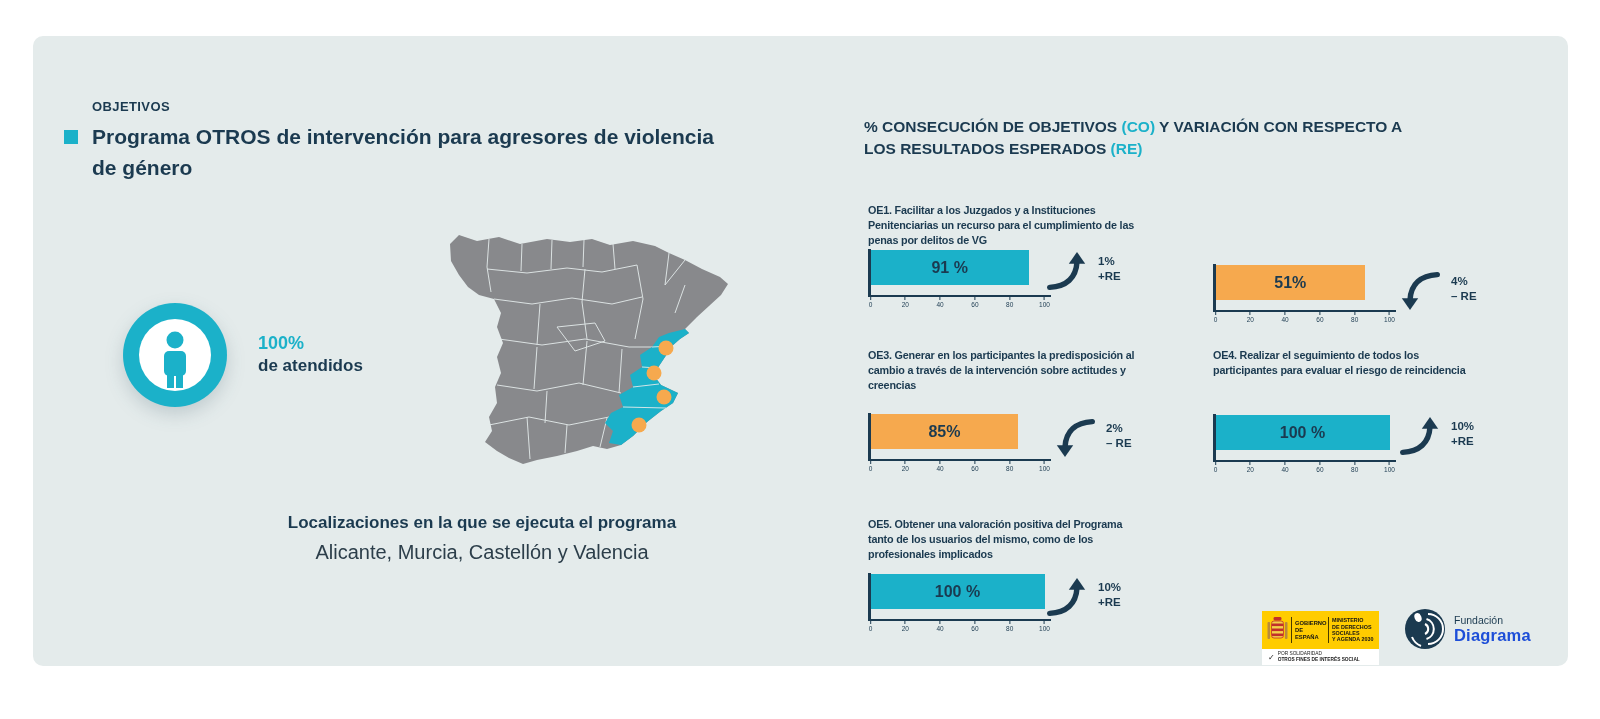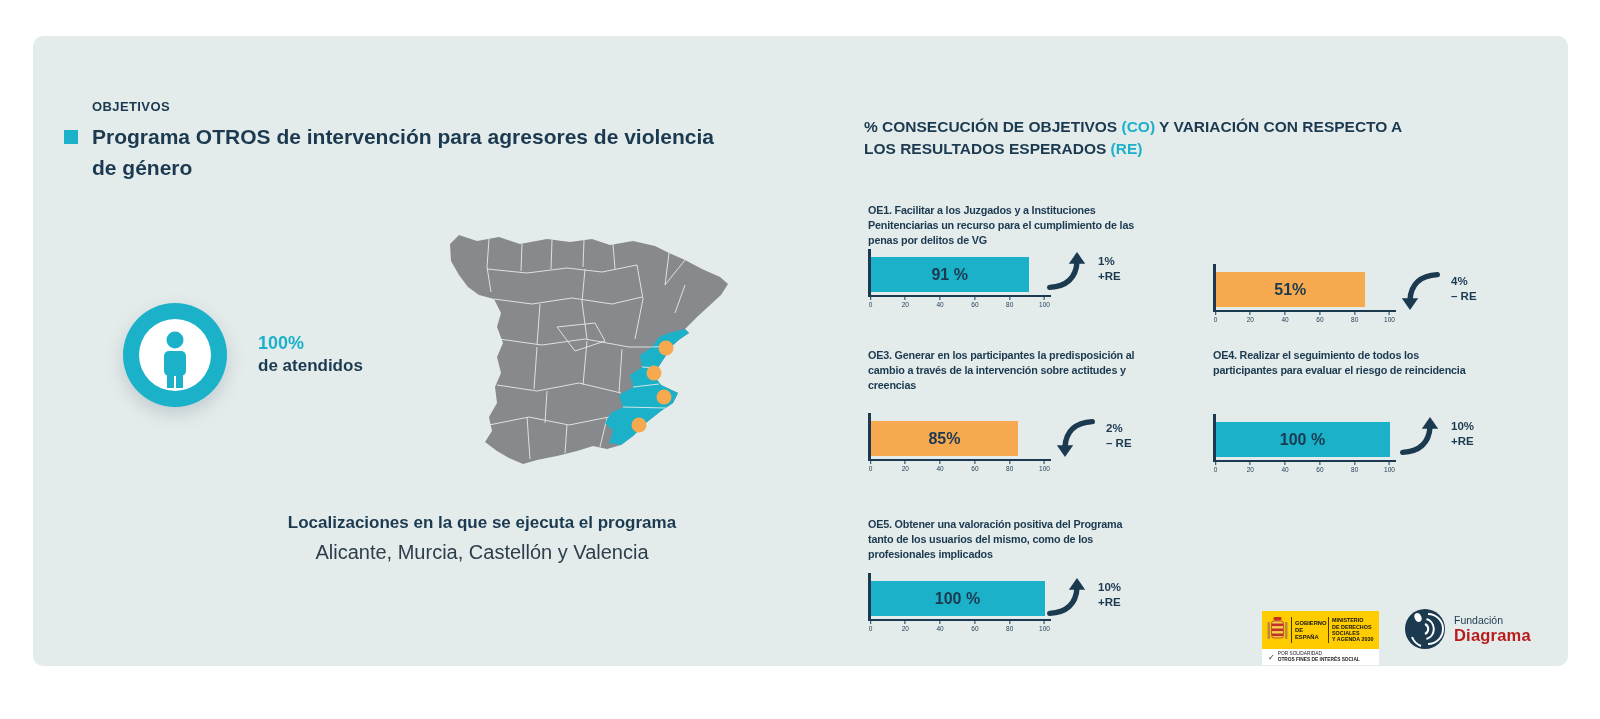--- a/index.html
+++ b/index.html
@@ -24,21 +24,21 @@
   .cap-sub{display:block;font-size:20px;font-weight:400;color:#2c3e4a;margin-top:7px;}
 
   
   .results-heading{position:absolute;left:864px;top:116px;width:560px;font-size:15.5px;font-weight:600;line-height:22px;margin:0;}
   .accent{color:#1bb1c9;}
 
   .obj-text{position:absolute;width:272px;font-size:10.8px;font-weight:700;line-height:15px;letter-spacing:-.2px;margin:0;}
 
   .chart{position:absolute;width:200px;height:70px;}
   .vline{position:absolute;left:0;top:0;width:2.5px;height:47.5px;background:#1b3a50;}
-  .bar-area{position:absolute;left:2.5px;top:8px;width:174px;height:35px;text-align:right;}
+  .bar-area{position:absolute;left:2.5px;top:1px;width:174px;height:35px;text-align:right;}
   .bar{height:35px;display:flex;align-items:center;justify-content:center;}
   .bar-label{font-size:16px;font-weight:700;color:#1b3a50;white-space:nowrap;}
   .xaxis{position:absolute;left:0;top:46px;width:183px;height:1.8px;background:#1b3a50;}
   .ticks{position:absolute;left:2.5px;top:48px;width:174px;height:14px;}
   .tick{position:absolute;top:0;transform:translateX(-50%);text-align:center;font-size:6.5px;line-height:7px;color:#1b3a50;}
   .tick i{display:block;width:1px;height:3px;background:#1b3a50;margin:0 auto 1px;}
 
   .variation{position:absolute;display:flex;align-items:flex-start;gap:11px;}
   .arrow{width:40px;height:42px;}
   .var-labels{padding-top:4px;font-size:11.5px;font-weight:700;line-height:15px;white-space:nowrap;}
@@ -54,21 +54,21 @@
   .gov-name span,.gov-ministry span{display:block;}
   .gov-strip{position:absolute;left:0;top:38px;width:117px;height:16px;background:#fff;display:flex;align-items:center;}
   .gov-check{font-size:8px;color:#222;margin:0 3px 0 6px;}
   .gov-strip-text{font-size:4.8px;color:#222;line-height:5.6px;}
   .gov-strip-text .b{font-weight:700;display:block;}
   .gov-strip-text span{display:block;}
 
   .diagrama{position:absolute;left:1404px;top:607px;display:flex;align-items:center;gap:8px;}
   .diag-text{line-height:1;}
   .diag-top{display:block;font-size:10.5px;font-weight:400;color:#1b3a50;}
-  .diag-bottom{display:block;font-size:16.5px;font-weight:700;color:#b91c1c;letter-spacing:.2px;margin-top:1px;text-align:center;}
+  .diag-bottom{display:block;font-size:16.5px;font-weight:700;color:#1d4ed8;letter-spacing:.2px;margin-top:1px;text-align:center;}
 </style>
 </head>
 <body>
 
 <div class="stage">
   <div class="panel"></div>
 
   <div class="eyebrow">OBJETIVOS</div>
   <div class="title-bullet"></div>
   <h1 class="main-title">Programa OTROS de intervención para agresores de violencia de género</h1>

